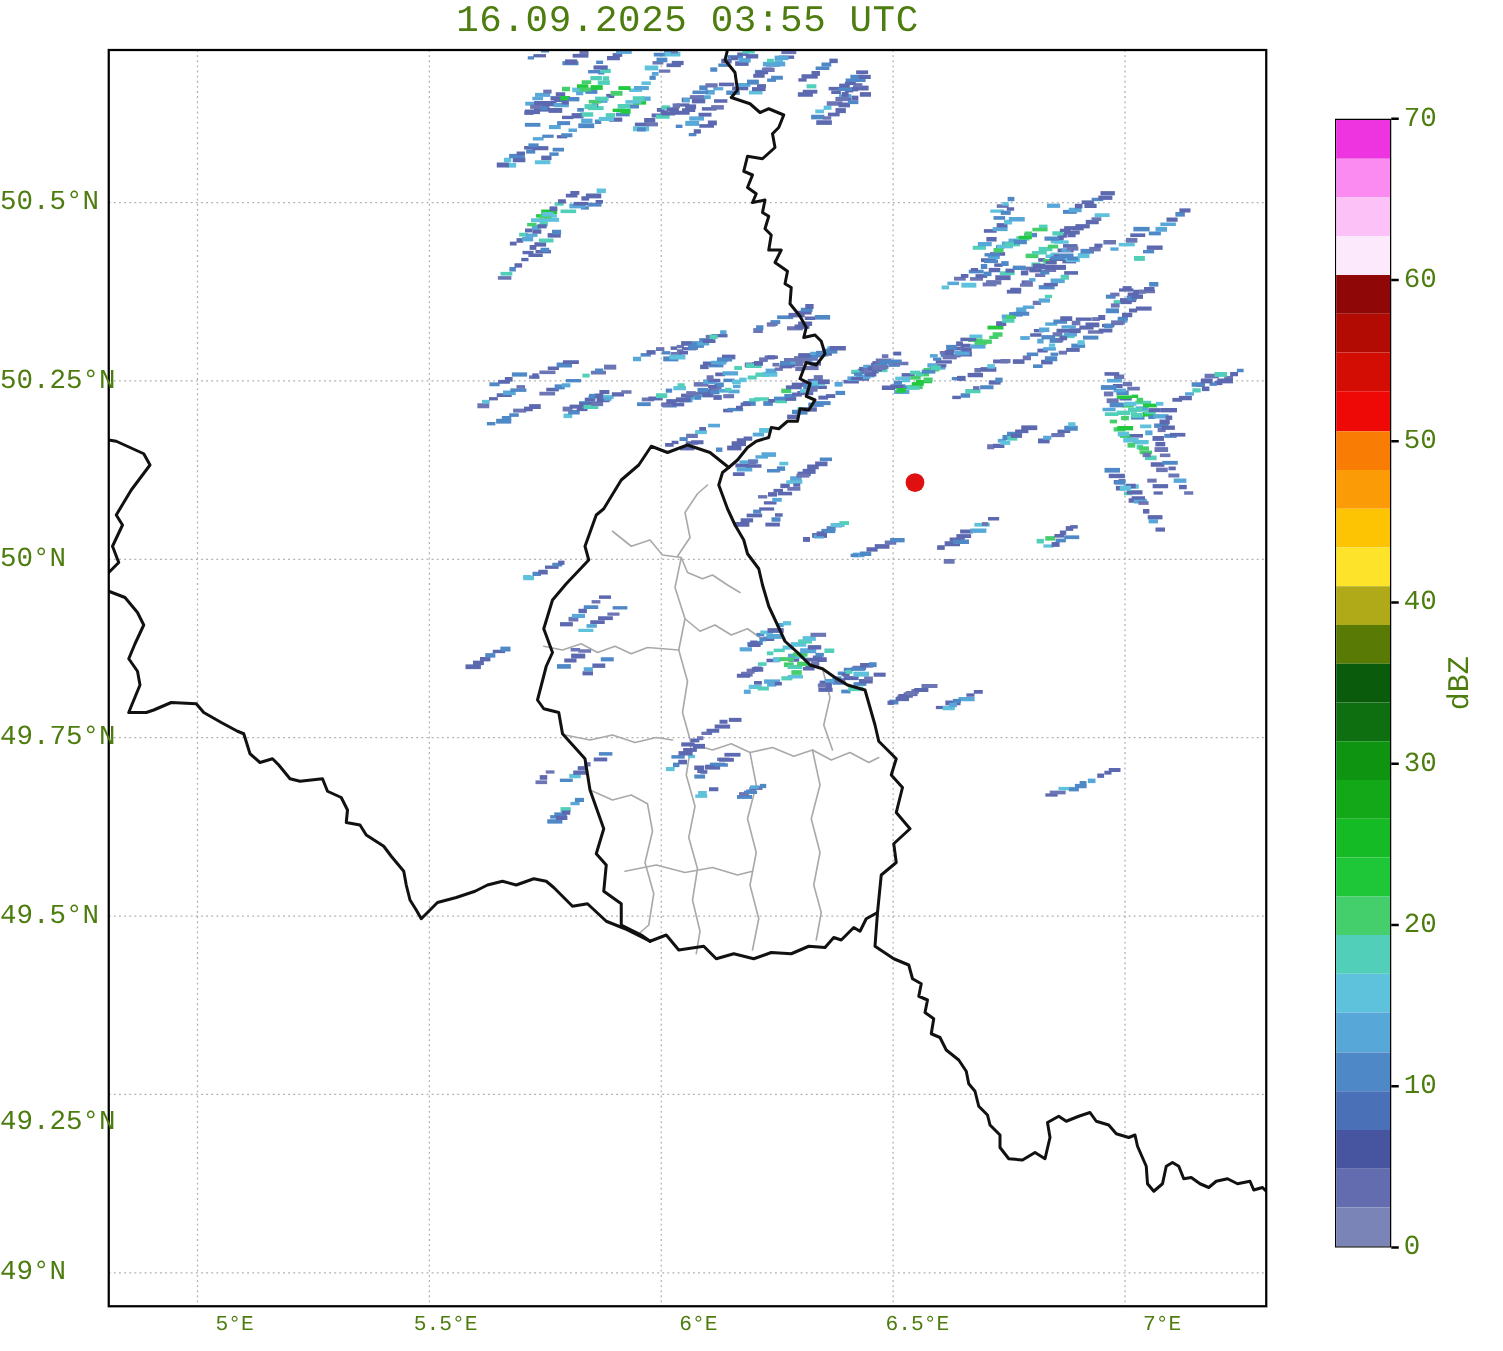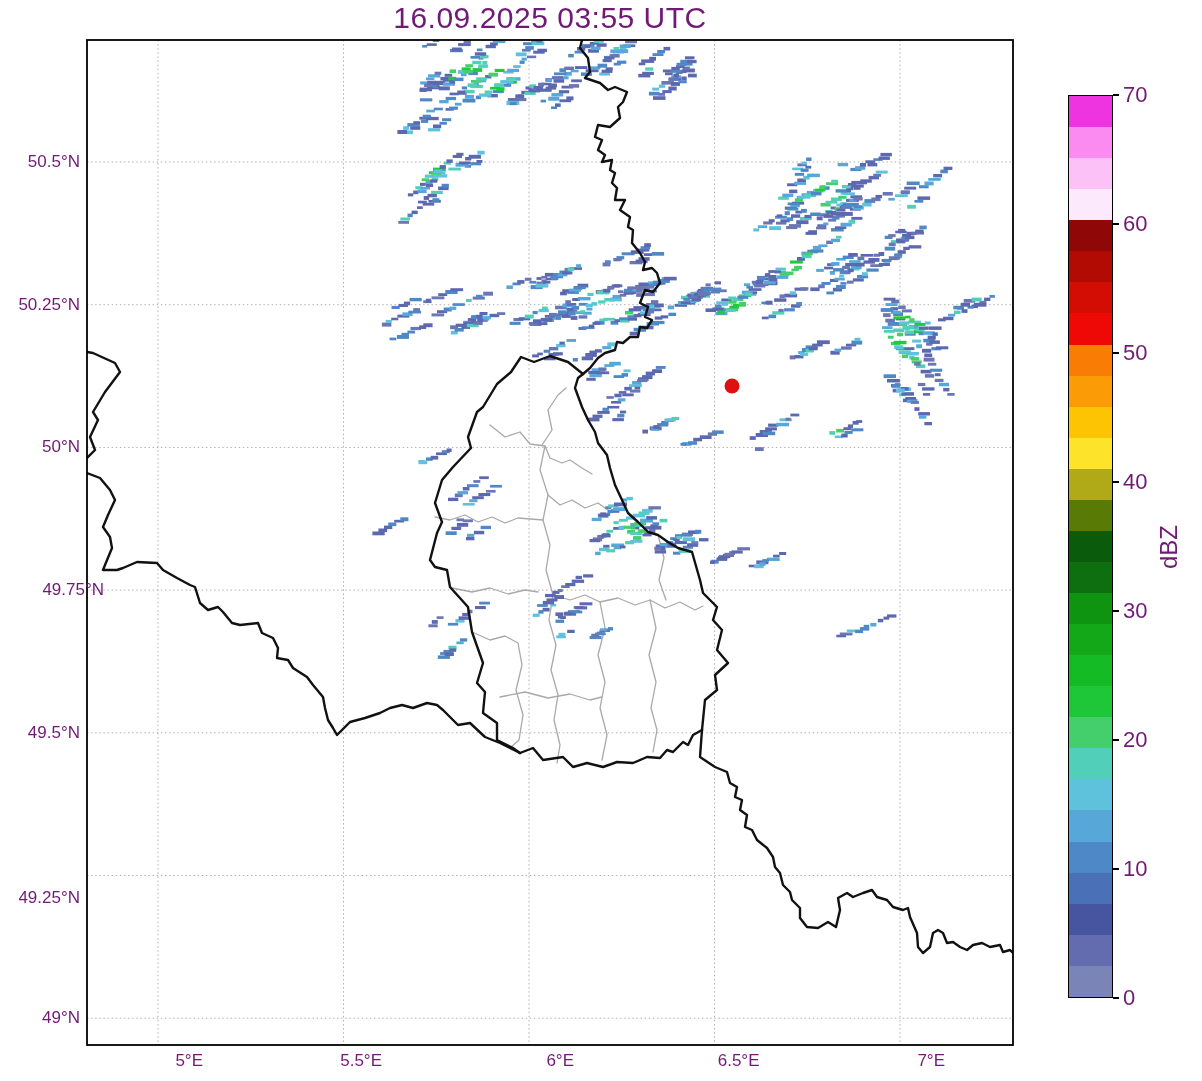--- a/index.html
+++ b/index.html
@@ -1,21 +1,21 @@
 <!DOCTYPE html>
 <html><head>
 <meta charset="utf-8">
 <style>
   html,body{margin:0;padding:0;background:#ffffff;}
   .fig{position:relative;width:1202px;height:1081px;background:#fff;
-       font-family:Liberation Sans, sans-serif;color:#701a75;overflow:hidden;}
+       font-family:Liberation Mono, monospace;color:#4d7c0f;overflow:hidden;}
   .title{position:absolute;left:87px;top:1px;width:926px;text-align:center;
          font-size:30px;letter-spacing:0.5px;}
   .map-svg{position:absolute;left:0;top:0;}
-  .ytick{position:absolute;left:0;width:80px;text-align:right;font-size:17px;
+  .ytick{position:absolute;left:0;width:80px;text-align:left;font-size:22px;
          transform:translateY(-50%);white-space:nowrap;}
   .xtick{position:absolute;top:1051px;width:90px;text-align:right;font-size:17px;
          transform:translateX(-50%);white-space:nowrap;}
   .annot{position:absolute;left:96px;top:52px;border:1.6px solid #000;background:#fff;
          padding:2px 9px 4px 7px;font-size:15.5px;line-height:1.5;white-space:nowrap;z-index:5;}
   .cbar{position:absolute;left:1068px;top:95px;width:45px;height:903px;
         border:1.3px solid #000;display:flex;flex-direction:column;box-sizing:border-box;}
   .cbar-band{flex:1 1 auto;}
   .cbar-tickmark{position:absolute;width:6px;height:1.6px;background:#000;}
   .cbar-lbl{position:absolute;left:1123px;font-size:22px;transform:translateY(-50%);}
@@ -1327,21 +1327,21 @@
         <circle cx="732" cy="386" r="7.5" fill="#e01010"></circle>
       </g>
     <rect id="plot-frame" fill="none" stroke="#000" stroke-width="1.8" x="87" y="40" width="926" height="1005"></rect>
   </svg>
 
 
   <div id="yticks">
       <div class="ytick" style="top: 162px;">50.5°N</div>
       <div class="ytick" style="top: 304.7px;">50.25°N</div>
       <div class="ytick" style="top: 447.4px;">50°N</div>
-      <div class="ytick" style="top: 590.1px; margin-left: 24px;">49.75°N</div>
+      <div class="ytick" style="top: 590.1px;">49.75°N</div>
       <div class="ytick" style="top: 732.8px;">49.5°N</div>
       <div class="ytick" style="top: 875.5px; margin-top: 22px;">49.25°N</div>
       <div class="ytick" style="top: 1018.2px;">49°N</div>
     </div>
   <div id="xticks">
       <div class="xtick" style="left: 158px;">5°E</div>
       <div class="xtick" style="left: 337px;">5.5°E</div>
       <div class="xtick" style="left: 529px;">6°E</div>
       <div class="xtick" style="left: 714.5px;">6.5°E</div>
       <div class="xtick" style="left: 900px;">7°E</div>

